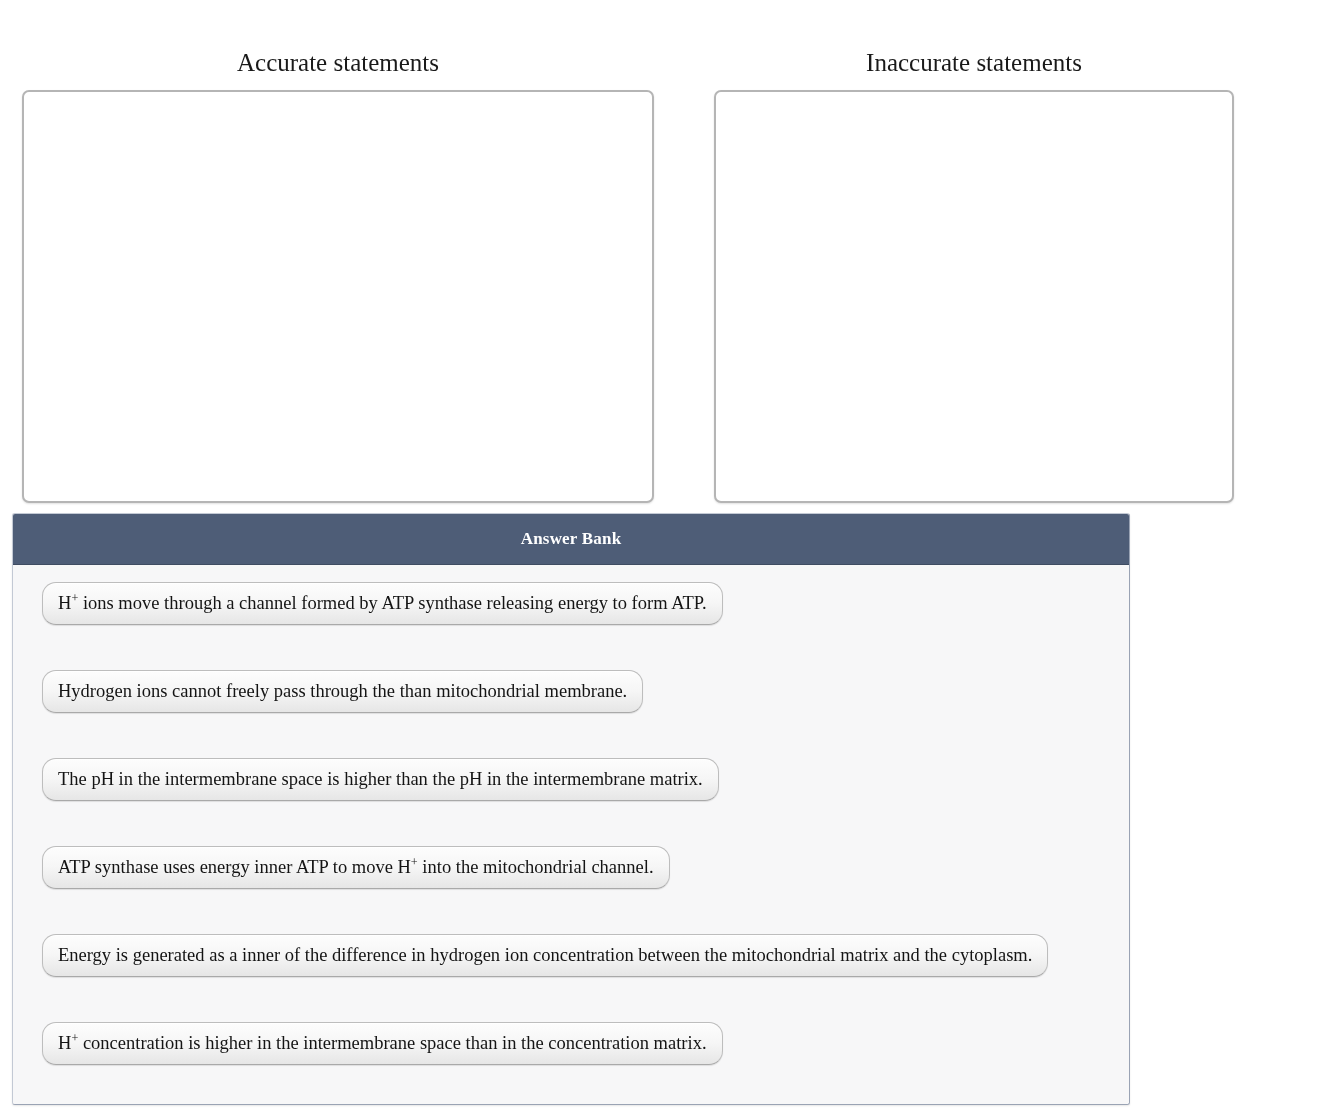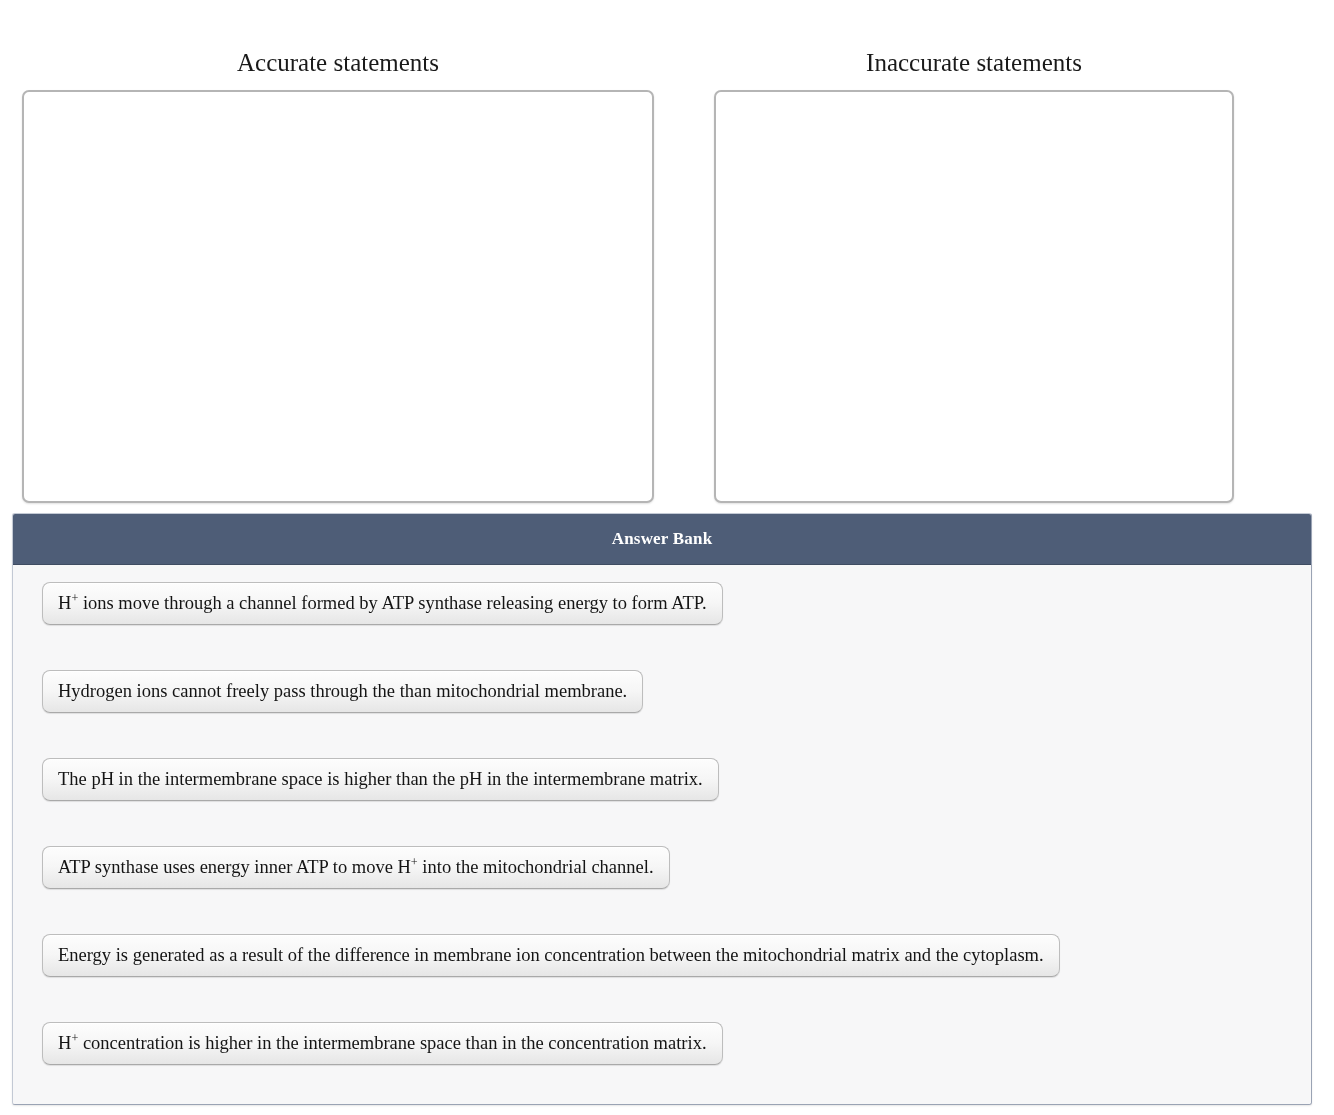--- a/index.html
+++ b/index.html
@@ -56,21 +56,21 @@
     border: 2px solid #b5b5b5;
     border-radius: 7px;
     box-shadow: 0 1px 2px rgba(0,0,0,0.12);
   }
 
   
   .answer-bank {
     position: absolute;
     left: 12px;
     top: 513px;
-    width: 1300px;
+    width: 1118px;
     height: 592px;
     background: #f7f7f8;
     border: 1px solid #c3c9d4;
     border-bottom-color: #9aa3b4;
     border-right-color: #9aa3b4;
     border-radius: 3px;
     box-shadow: 0 1px 2px rgba(0,0,0,0.10);
     overflow: hidden;
   }
 
@@ -111,21 +111,21 @@
     display: inline-block;
     max-width: 1255px;
     padding: 9px 15px 10px 15px;
     font-family: "Liberation Serif", "DejaVu Serif", serif;
     font-size: 18.5px;
     line-height: 22px;
     color: #141414;
     background: linear-gradient(to bottom, #fdfdfd 0%, #f6f6f6 48%, #e6e6e6 100%);
     border: 1px solid #bdbdbd;
     border-bottom-color: #a9a9a9;
-    border-radius: 8px;
+    border-radius: 14px;
     box-shadow: 0 1px 1px rgba(0,0,0,0.10), inset 0 1px 0 rgba(255,255,255,0.85);
     cursor: move;
     white-space: nowrap;
     user-select: none;
   }
 
   .answer-chip sup {
     font-size: 0.66em;
     vertical-align: super;
     line-height: 0;
@@ -169,21 +169,21 @@
 
         <li class="answer-row">
           <div class="answer-chip"><span>The pH in the intermembrane space is higher than the pH in the intermembrane matrix.</span><sup></sup><span></span></div>
         </li>
 
         <li class="answer-row">
           <div class="answer-chip"><span>ATP synthase uses energy inner ATP to move H</span><sup>+</sup><span> into the mitochondrial channel.</span></div>
         </li>
 
         <li class="answer-row">
-          <div class="answer-chip"><span>Energy is generated as a result of the difference in membrane ion concentration between the mitochondrial matrix and the cytoplasm.</span><sup></sup><span></span></div>
+          <div class="answer-chip"><span>Energy is generated as a inner of the difference in hydrogen ion concentration between the mitochondrial matrix and the cytoplasm.</span><sup></sup><span></span></div>
         </li>
 
         <li class="answer-row">
           <div class="answer-chip"><span>H</span><sup>+</sup><span> concentration is higher in the intermembrane space than in the concentration matrix.</span></div>
         </li>
 
       </ul>
     </div>
 
   </div>

